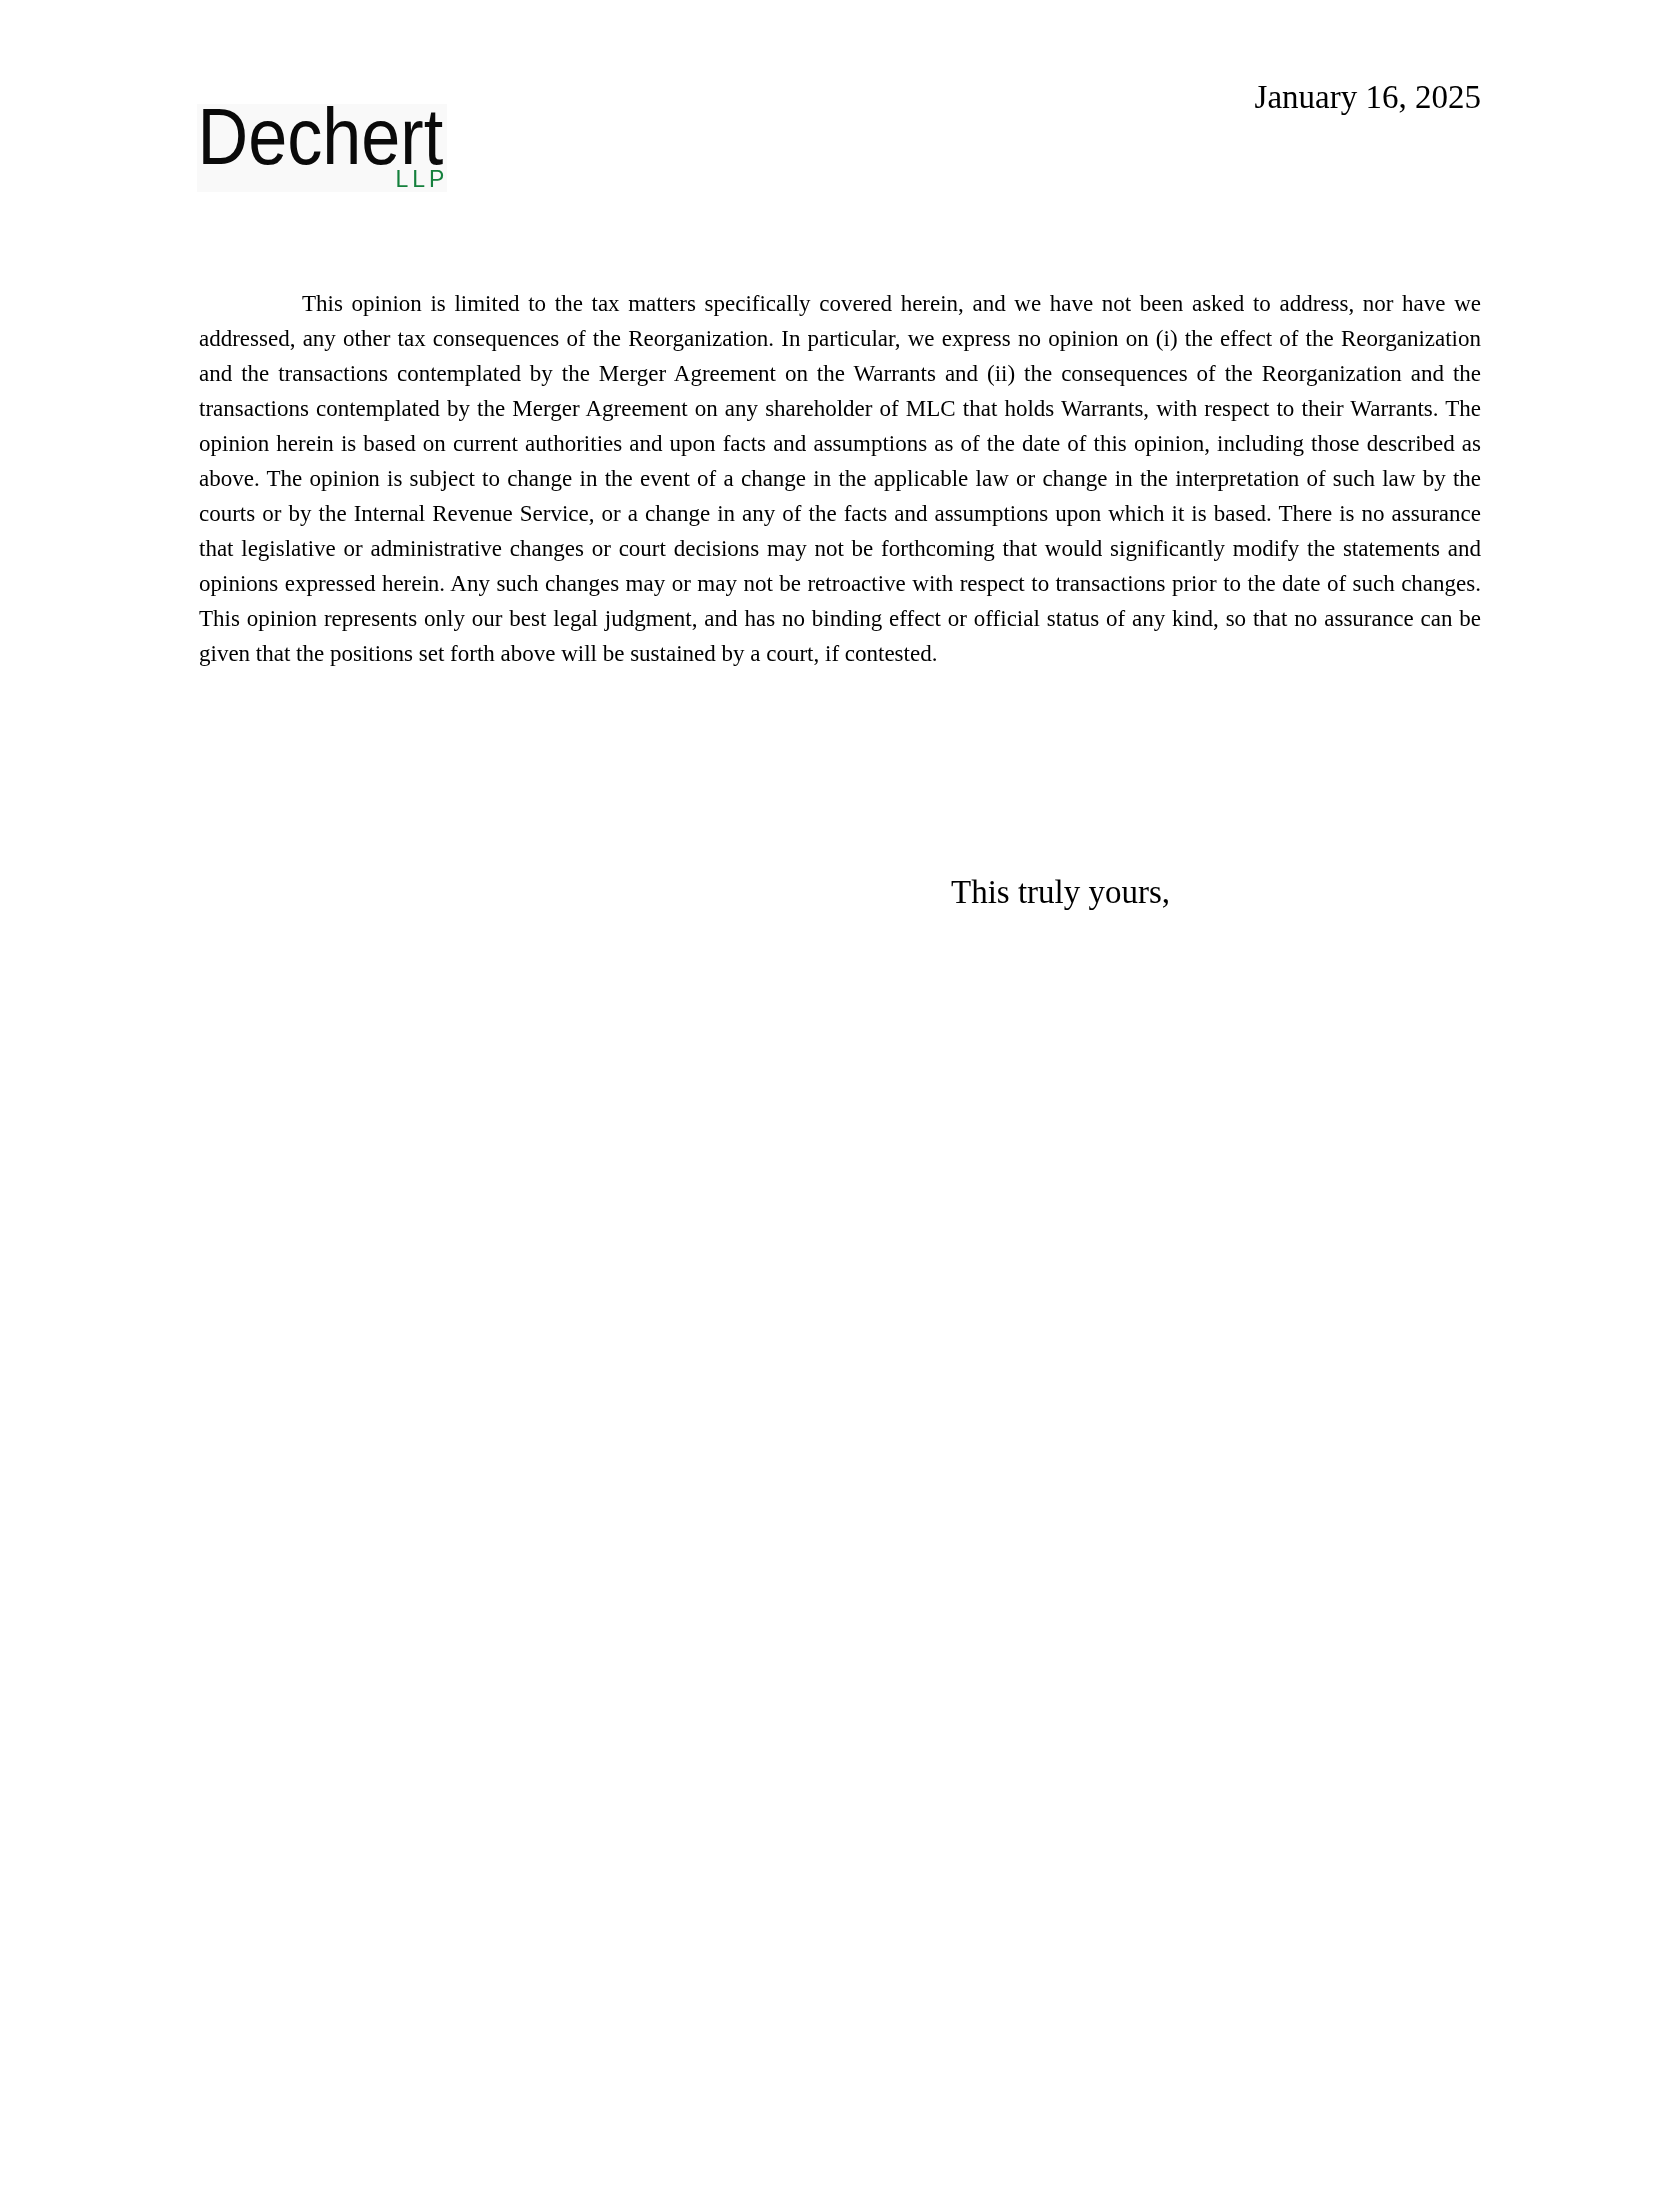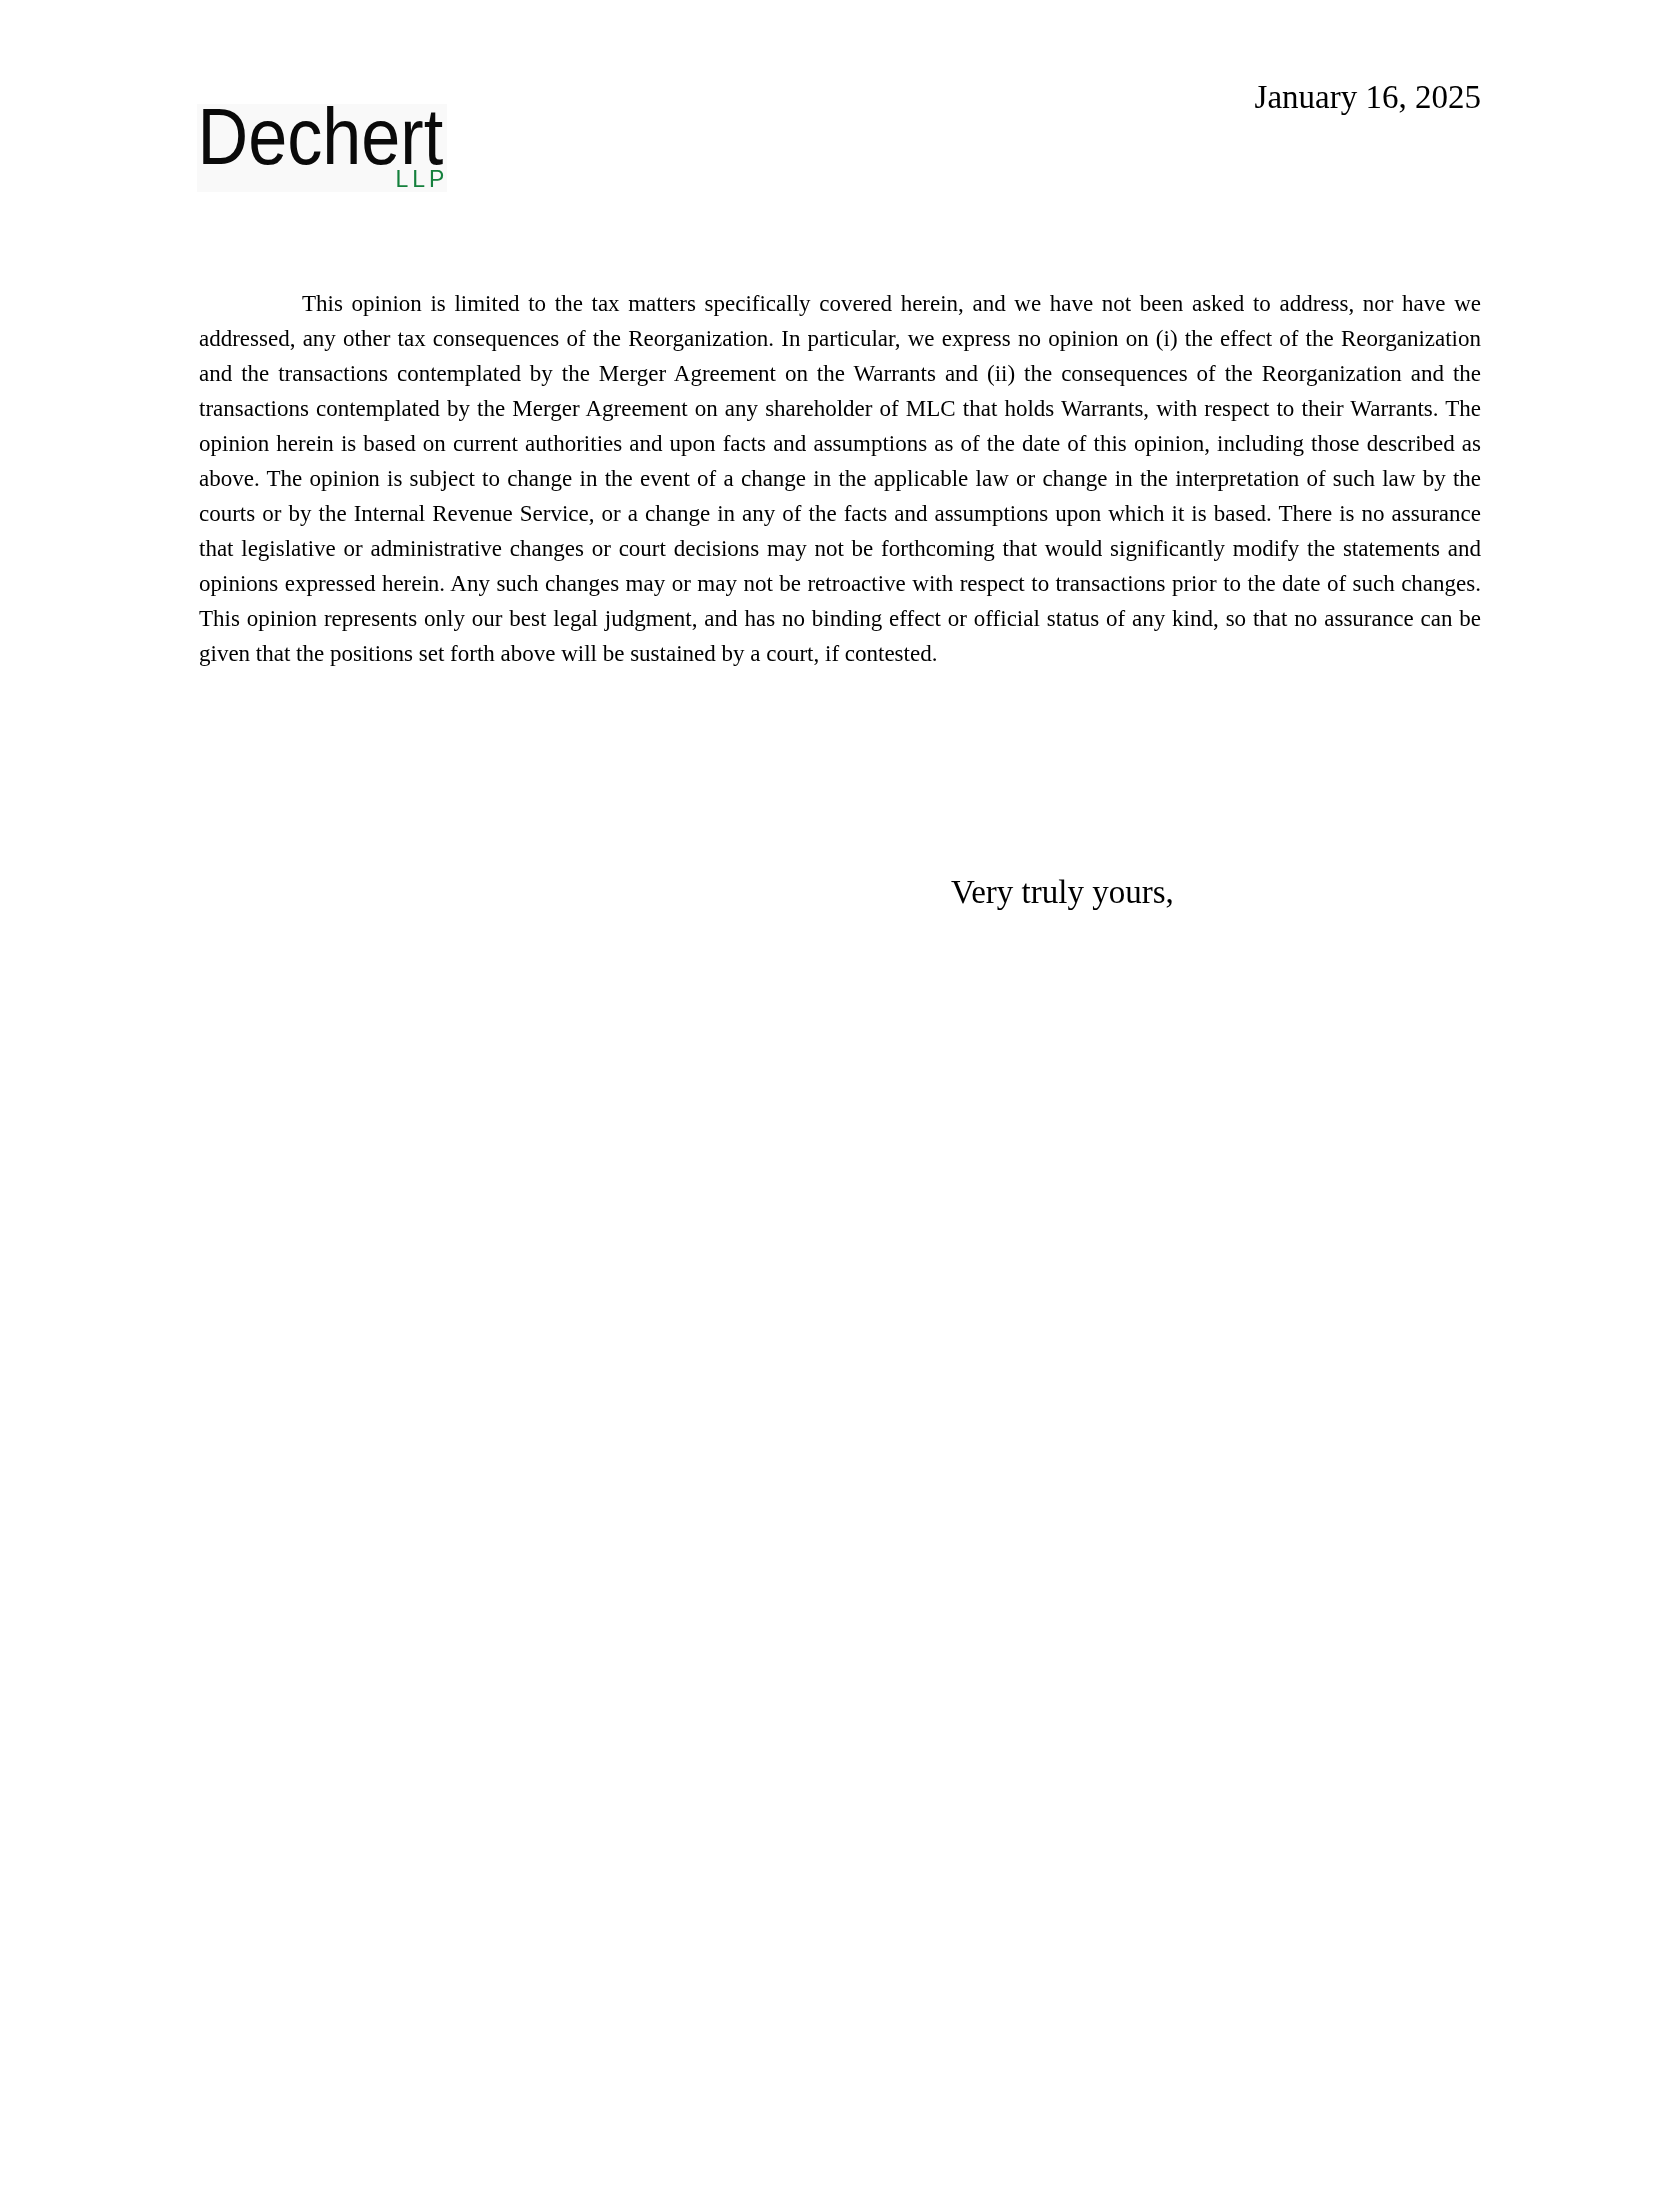--- a/index.html
+++ b/index.html
@@ -83,16 +83,16 @@
 
   <div class="logo">
     <svg width="250" height="95" viewBox="0 0 380 145">
       <text class="wordmark-text" x="0" y="97" font-size="123" textLength="375" lengthAdjust="spacingAndGlyphs">Dechert</text>
     </svg>
     <div class="llp">LLP</div>
   </div>
 
   <div class="body-text">This opinion is limited to the tax matters specifically covered herein, and we have not been asked to address, nor have we addressed, any other tax consequences of the Reorganization. In particular, we express no opinion on (i) the effect of the Reorganization and the transactions contemplated by the Merger Agreement on the Warrants and (ii) the consequences of the Reorganization and the transactions contemplated by the Merger Agreement on any shareholder of MLC that holds Warrants, with respect to their Warrants. The opinion herein is based on current authorities and upon facts and assumptions as of the date of this opinion, including those described as above.  The opinion is subject to change in the event of a change in the applicable law or change in the interpretation of such law by the courts or by the Internal Revenue Service, or a change in any of the facts and assumptions upon which it is based.  There is no assurance that legislative or administrative changes or court decisions may not be forthcoming that would significantly modify the statements and opinions expressed herein.  Any such changes may or may not be retroactive with respect to transactions prior to the date of such changes.  This opinion represents only our best legal judgment, and has no binding effect or official status of any kind, so that no assurance can be given that the positions set forth above will be sustained by a court, if contested.</div>
 
-  <div class="closing">Very truly yours,</div>
+  <div class="closing">This truly yours,</div>
 
 </div>
 
 
 </body></html>

